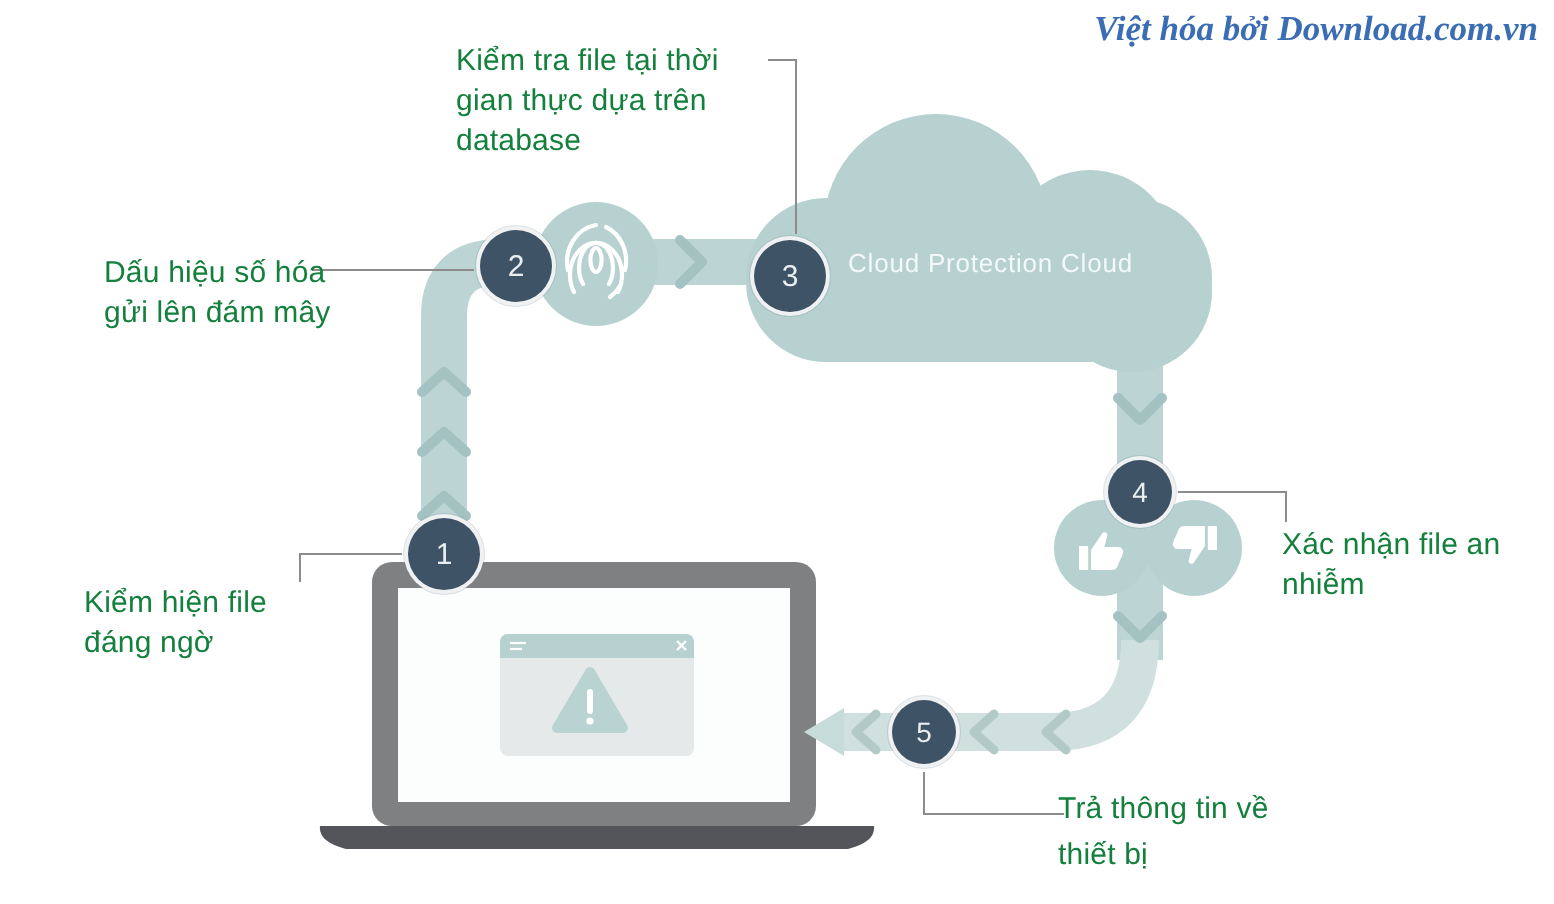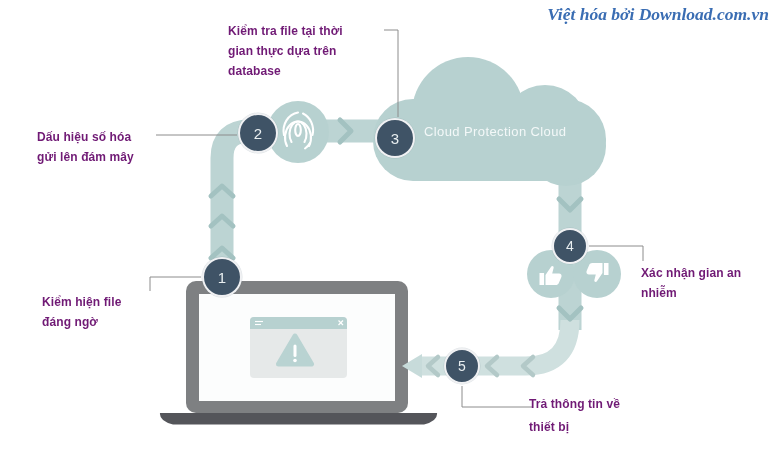--- a/index.html
+++ b/index.html
@@ -15,21 +15,21 @@
     position:absolute;box-sizing:border-box;border-radius:50%;
     background:#3f5366;border:2.5px solid rgba(255,255,255,.92);
     display:flex;align-items:center;justify-content:center;
     color:#e9eff1;font-size:15px;font-weight:400;
     box-shadow:0 0 0 .5px rgba(120,140,150,.25);
   }
   .d40{width:40px;height:40px;}
   .d36{width:36px;height:36px;font-size:14px;}
 
   .label{
-    position:absolute;color:#701a75;font-weight:bold;font-size:12px;
+    position:absolute;color:#15803d;font-weight:normal;font-size:15px;
     line-height:20px;white-space:nowrap;letter-spacing:.1px;
   }
   .cloud-label{
     position:absolute;left:424px;top:124px;color:#f3f8f8;
     font-size:13px;font-weight:400;letter-spacing:.4px;white-space:nowrap;
   }
   .watermark{
     position:absolute;right:8px;top:4px;
     font-family:"Liberation Serif", serif;font-style:italic;font-weight:bold;
     font-size:17.5px;color:#3a6db3;white-space:nowrap;
@@ -137,31 +137,31 @@
     <span>4</span>
   </div>
   <div class="step-circle d36" style="left:444px;top:348px;">
     <span>5</span>
   </div>
 
   <div class="label" style="left:42px;top:292px;">
     <div>Kiểm hiện file</div>
     <div>đáng ngờ</div>
   </div>
-  <div class="label" style="left:37px;top:127px;">
+  <div class="label" style="left:52px;top:127px;">
     <div>Dấu hiệu số hóa</div>
     <div>gửi lên đám mây</div>
   </div>
   <div class="label" style="left:228px;top:21px;">
     <div>Kiểm tra file tại thời</div>
     <div>gian thực dựa trên</div>
     <div>database</div>
   </div>
   <div class="label" style="left:641px;top:263px;">
-    <div>Xác nhận gian an</div>
+    <div>Xác nhận file an</div>
     <div>nhiễm</div>
   </div>
   <div class="label" style="left:529px;top:393px;line-height:23px;">
     <div>Trả thông tin về</div>
     <div>thiết bị</div>
   </div>
 
   <div class="watermark">Việt hóa bởi Download.com.vn</div>
 
 </div>

